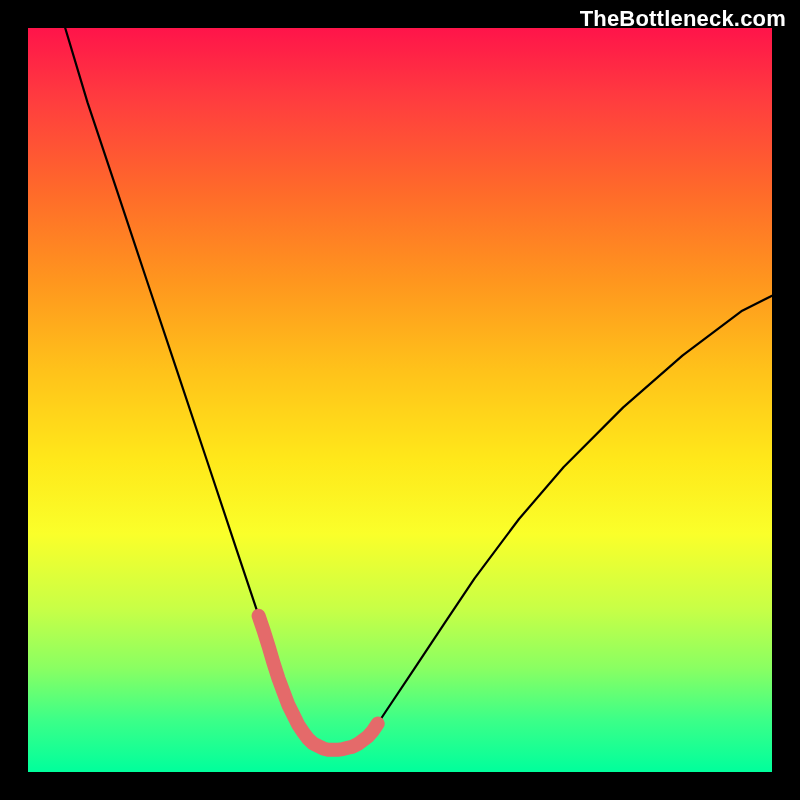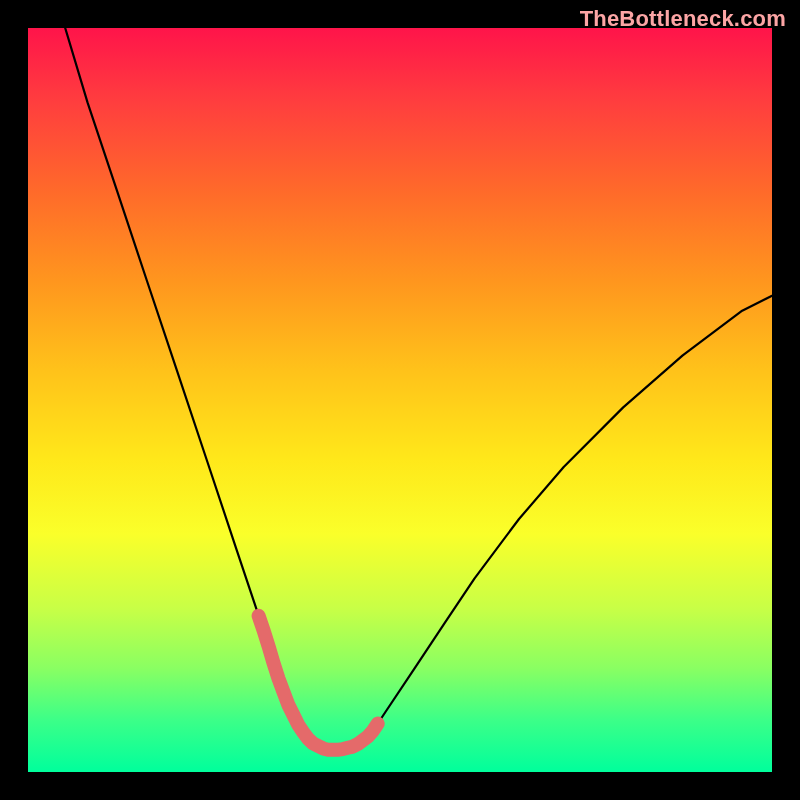--- a/index.html
+++ b/index.html
@@ -29,21 +29,21 @@
       #3cff88 93%,
       #00ff9c 100%);
   }
   .watermark {
     position: absolute;
     top: 6px;
     right: 14px;
     font-family: Arial, Helvetica, sans-serif;
     font-size: 22px;
     font-weight: 600;
-    color: #fca5a5;
+    color: #ffffff;
     letter-spacing: 0.2px;
     user-select: none;
   }
   svg.curve {
     position: absolute;
     left: 0; top: 0;
     width: 100%;
     height: 100%;
   }
 </style>

